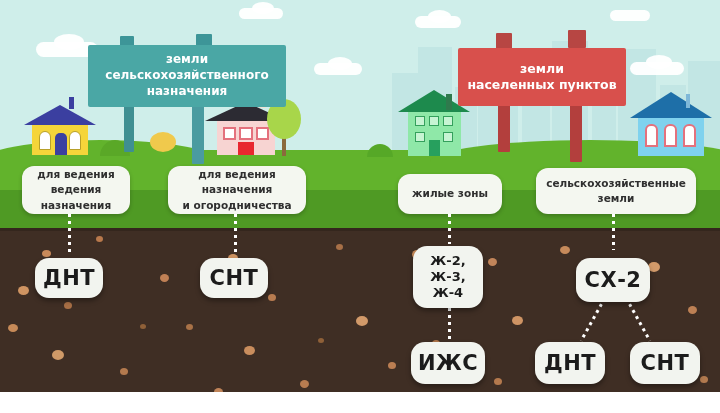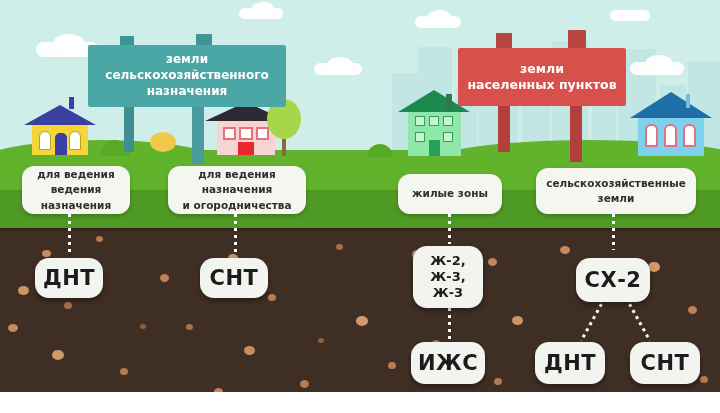--- a/index.html
+++ b/index.html
@@ -361,21 +361,21 @@
   </div>
 
   <div class="pill big" style="left:200px; top:258px; width:68px; height:40px;">
     <span>СНТ</span>
   </div>
 
   <div class="pill multi" style="left:413px; top:246px; width:70px; height:62px;">
     <div>
       <div>Ж-2,</div>
       <div>Ж-3,</div>
-      <div>Ж-3</div>
+      <div>Ж-4</div>
     </div>
   </div>
 
   <div class="pill big" style="left:576px; top:258px; width:74px; height:44px;">
     <span>СХ-2</span>
   </div>
 
   <div class="pill big" style="left:411px; top:342px; width:74px; height:42px;">
     <span>ИЖС</span>
   </div>

